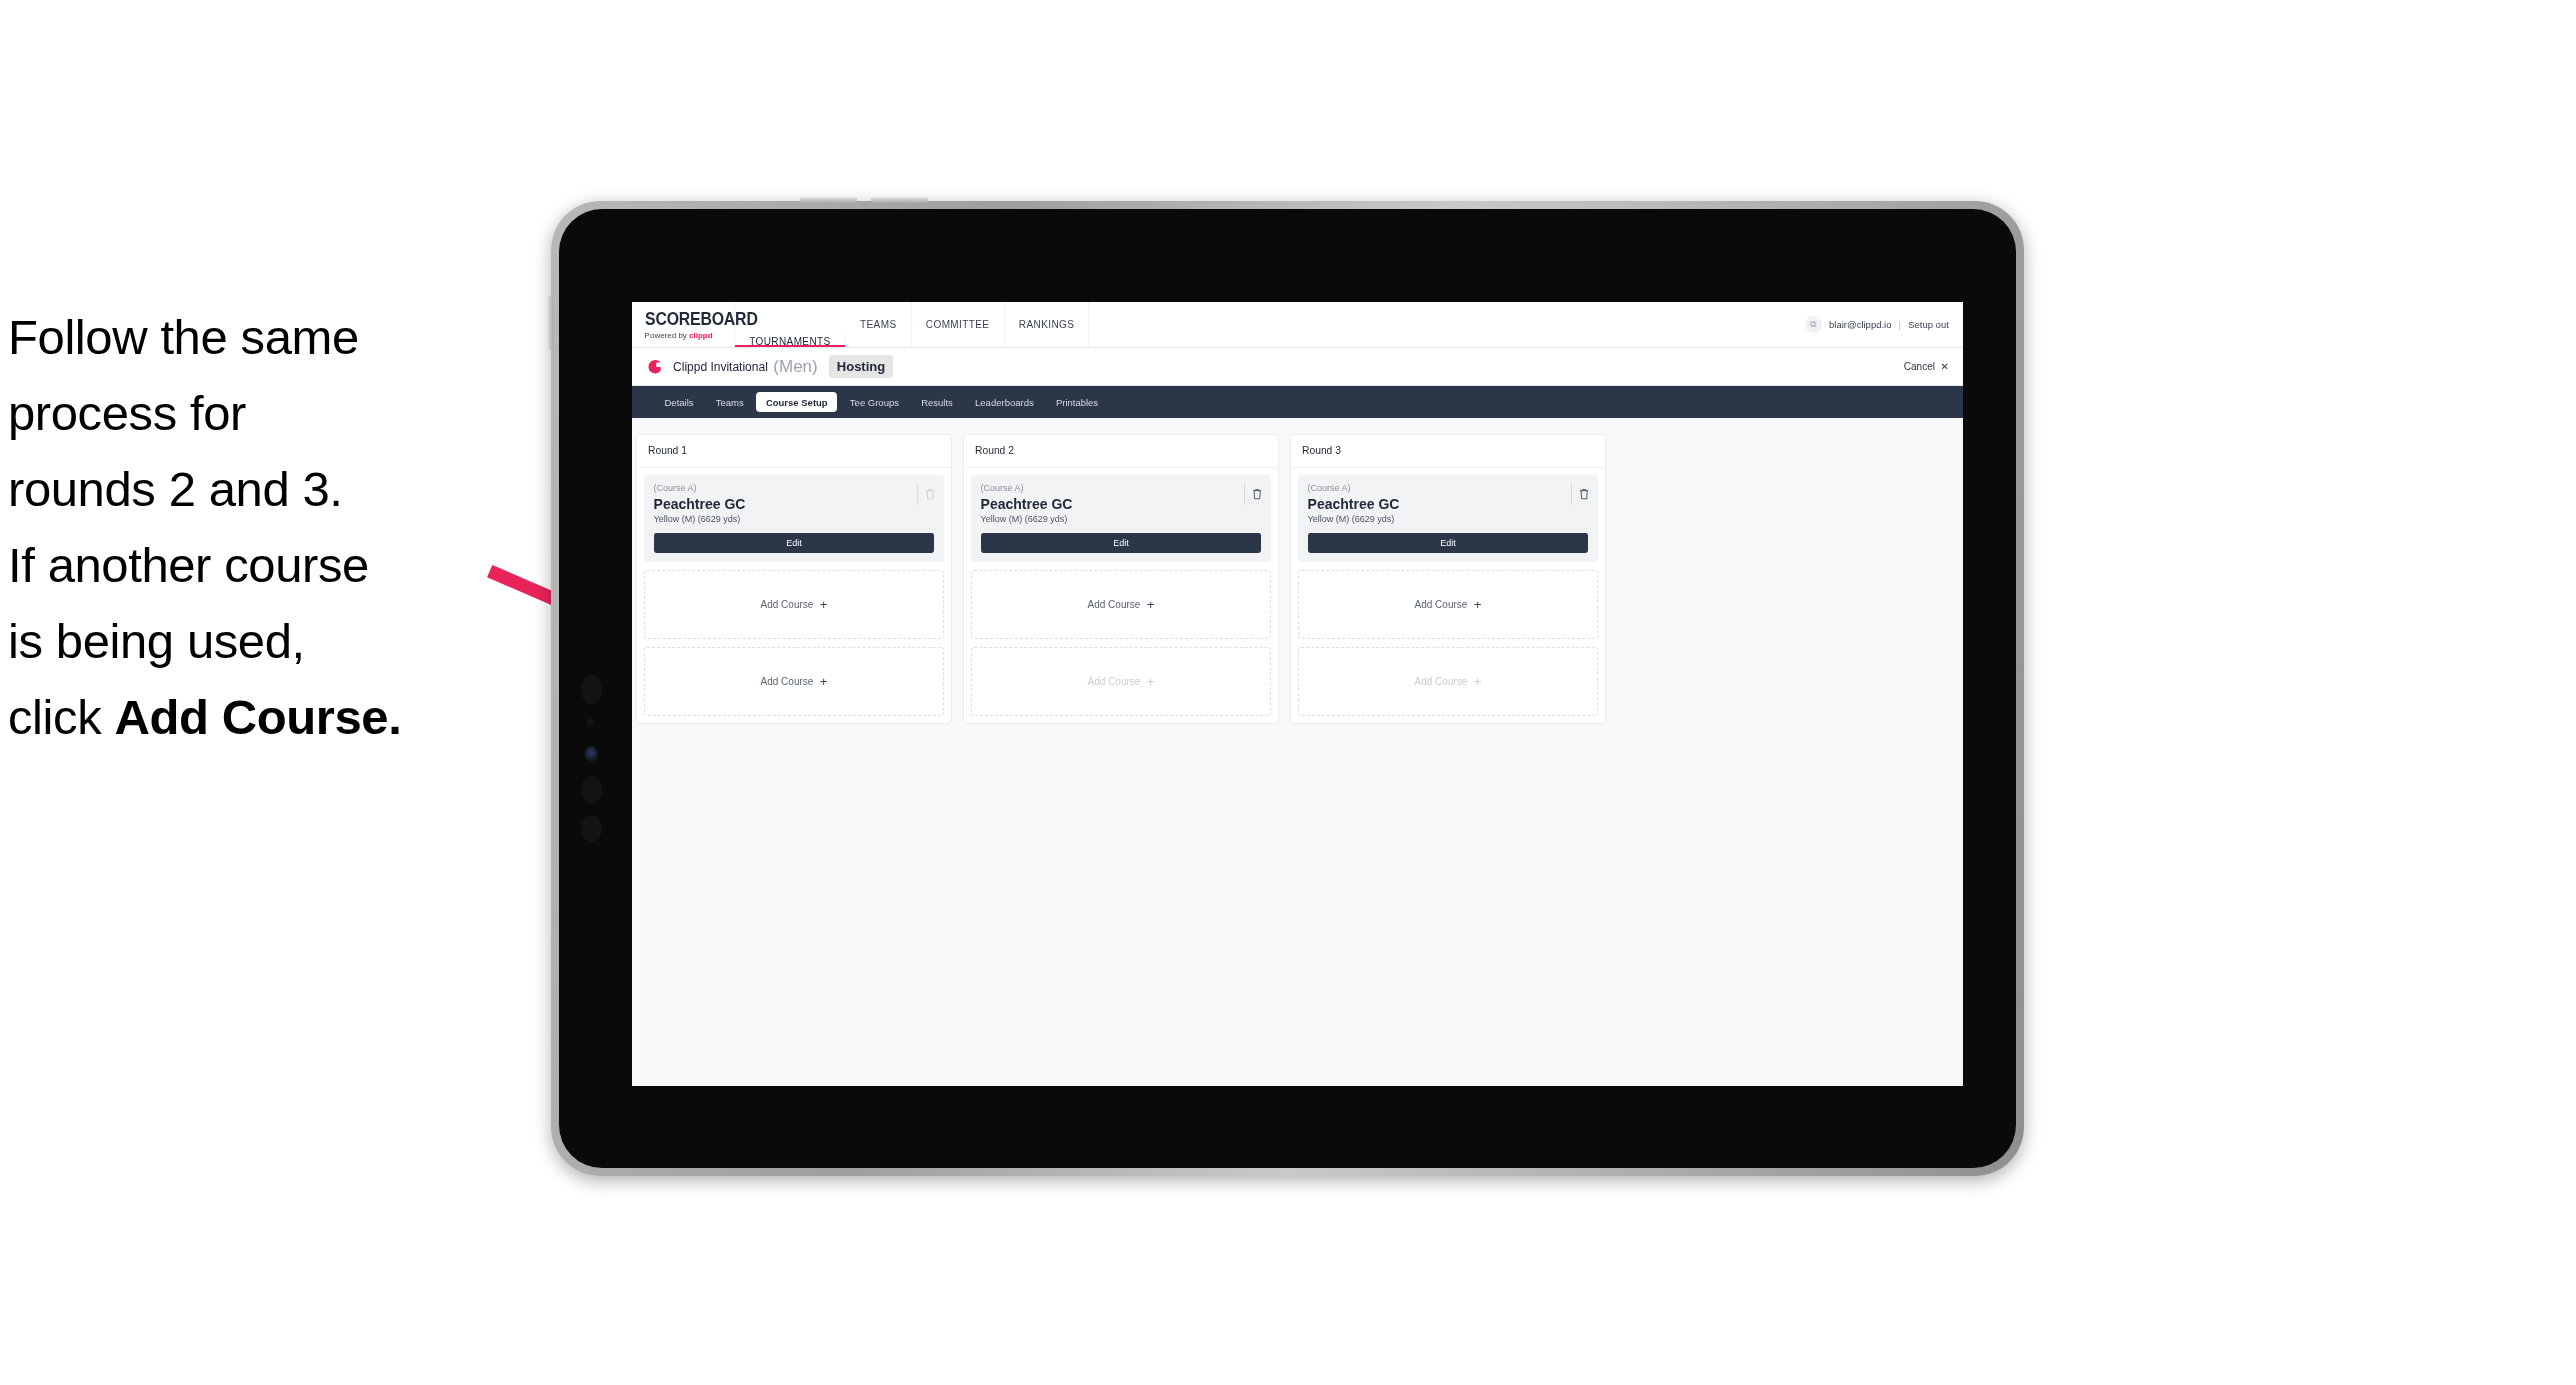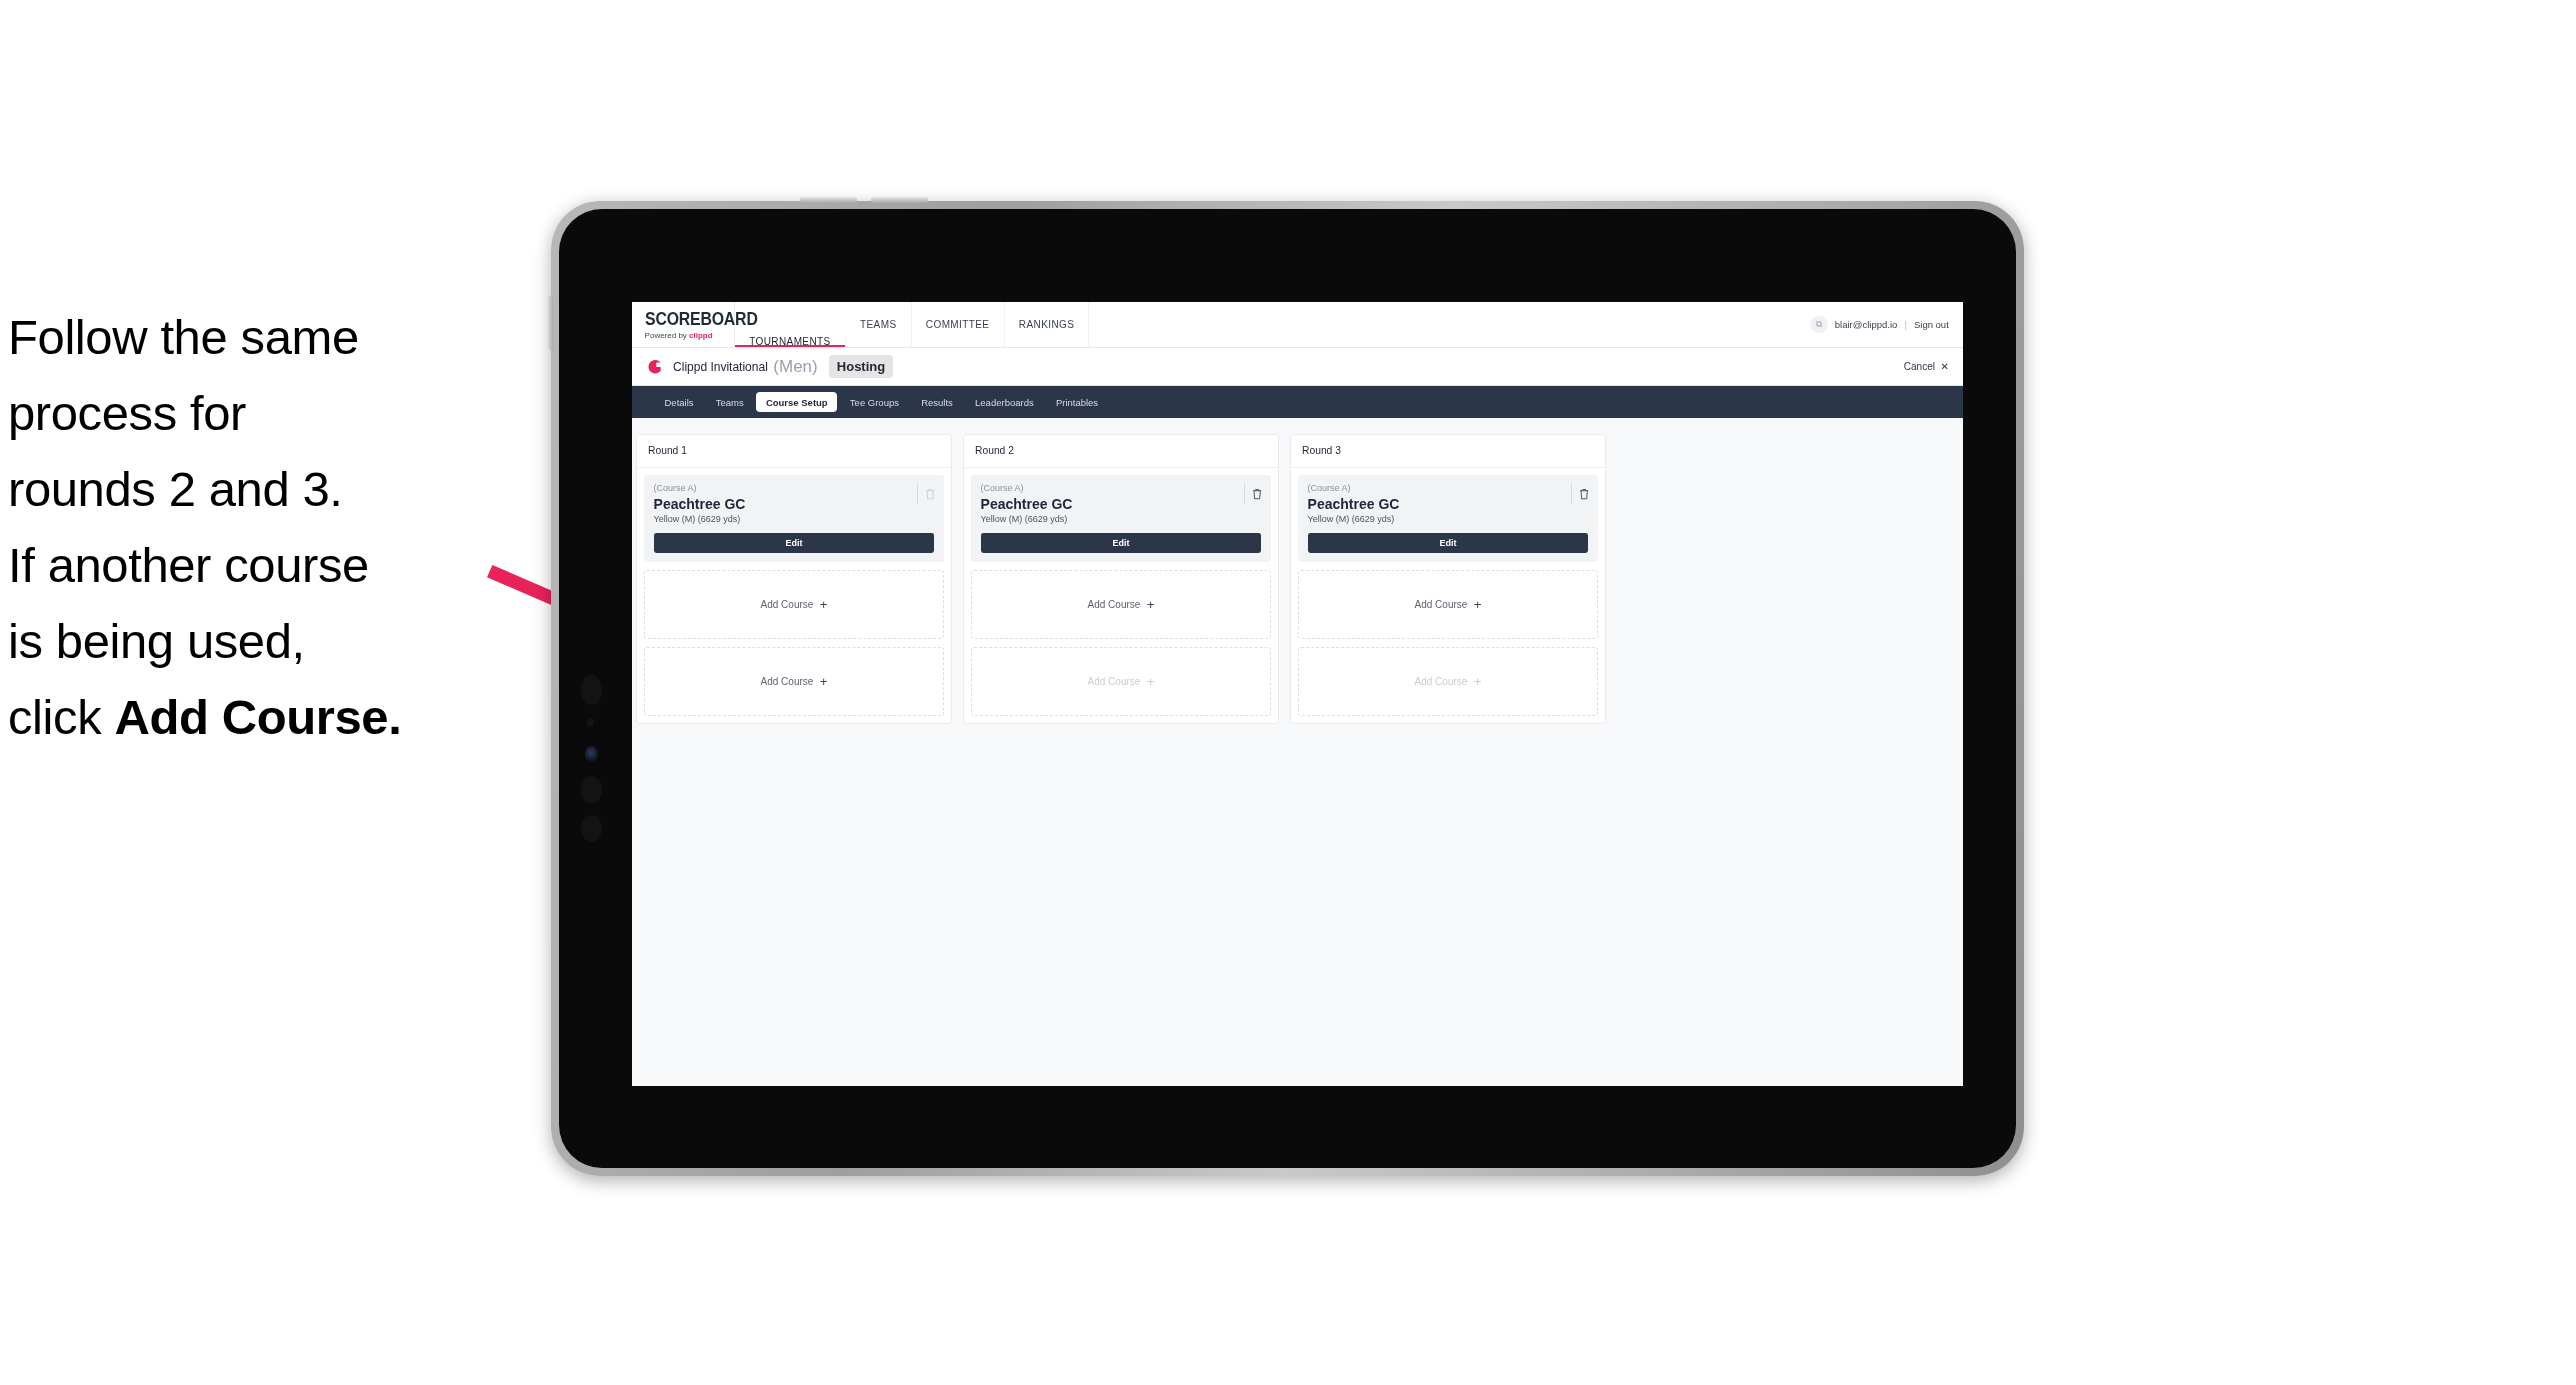--- a/index.html
+++ b/index.html
@@ -230,21 +230,21 @@
   .tool-bar-v { width: 0.8px; height: 22px; background: #d6d9de; }
   .trash-icon { opacity: 1; cursor: pointer; }
   .trash-icon.dim { opacity: .22; }
   .edit-btn {
     margin-top: 8.7px;
     height: 20px;
     background: #2c3649;
     border-radius: 2.4px;
     color: #ffffff;
     font-size: 9px;
-    font-weight: 700;
+    font-weight: 400;
     display: flex; align-items: center; justify-content: center;
     cursor: pointer;
   }
 
   .add-course {
     border: 0.8px dashed #dcdfe4;
     border-radius: 3.2px;
     height: 69px;
     display: flex; align-items: center; justify-content: center;
     gap: 6.3px;
@@ -299,21 +299,21 @@
     <div id="navlinks">
       <div class="navlink active">TOURNAMENTS</div>
       <div class="navlink">TEAMS</div>
       <div class="navlink">COMMITTEE</div>
       <div class="navlink">RANKINGS</div>
     </div>
     <div id="userbox">
       <div id="avatar">⧉</div>
       <span>blair@clippd.io</span>
       <span class="divider-pipe">|</span>
-      <span id="signout">Sign out</span>
+      <span id="signout">Setup out</span>
     </div>
   </div>
 
   <div id="tbar">
     <svg id="c-logo" viewBox="0 0 32 32">
       <path d="M27 8.5 A12.5 12.5 0 1 0 27 23.5 L27 16.4 L19 16.4 L19 8.5 Z" fill="#e8235a"></path>
     </svg>
     <span id="t-title">Clippd Invitational</span>
     <span id="t-gender">(Men)</span>
     <span id="t-badge">Hosting</span>

